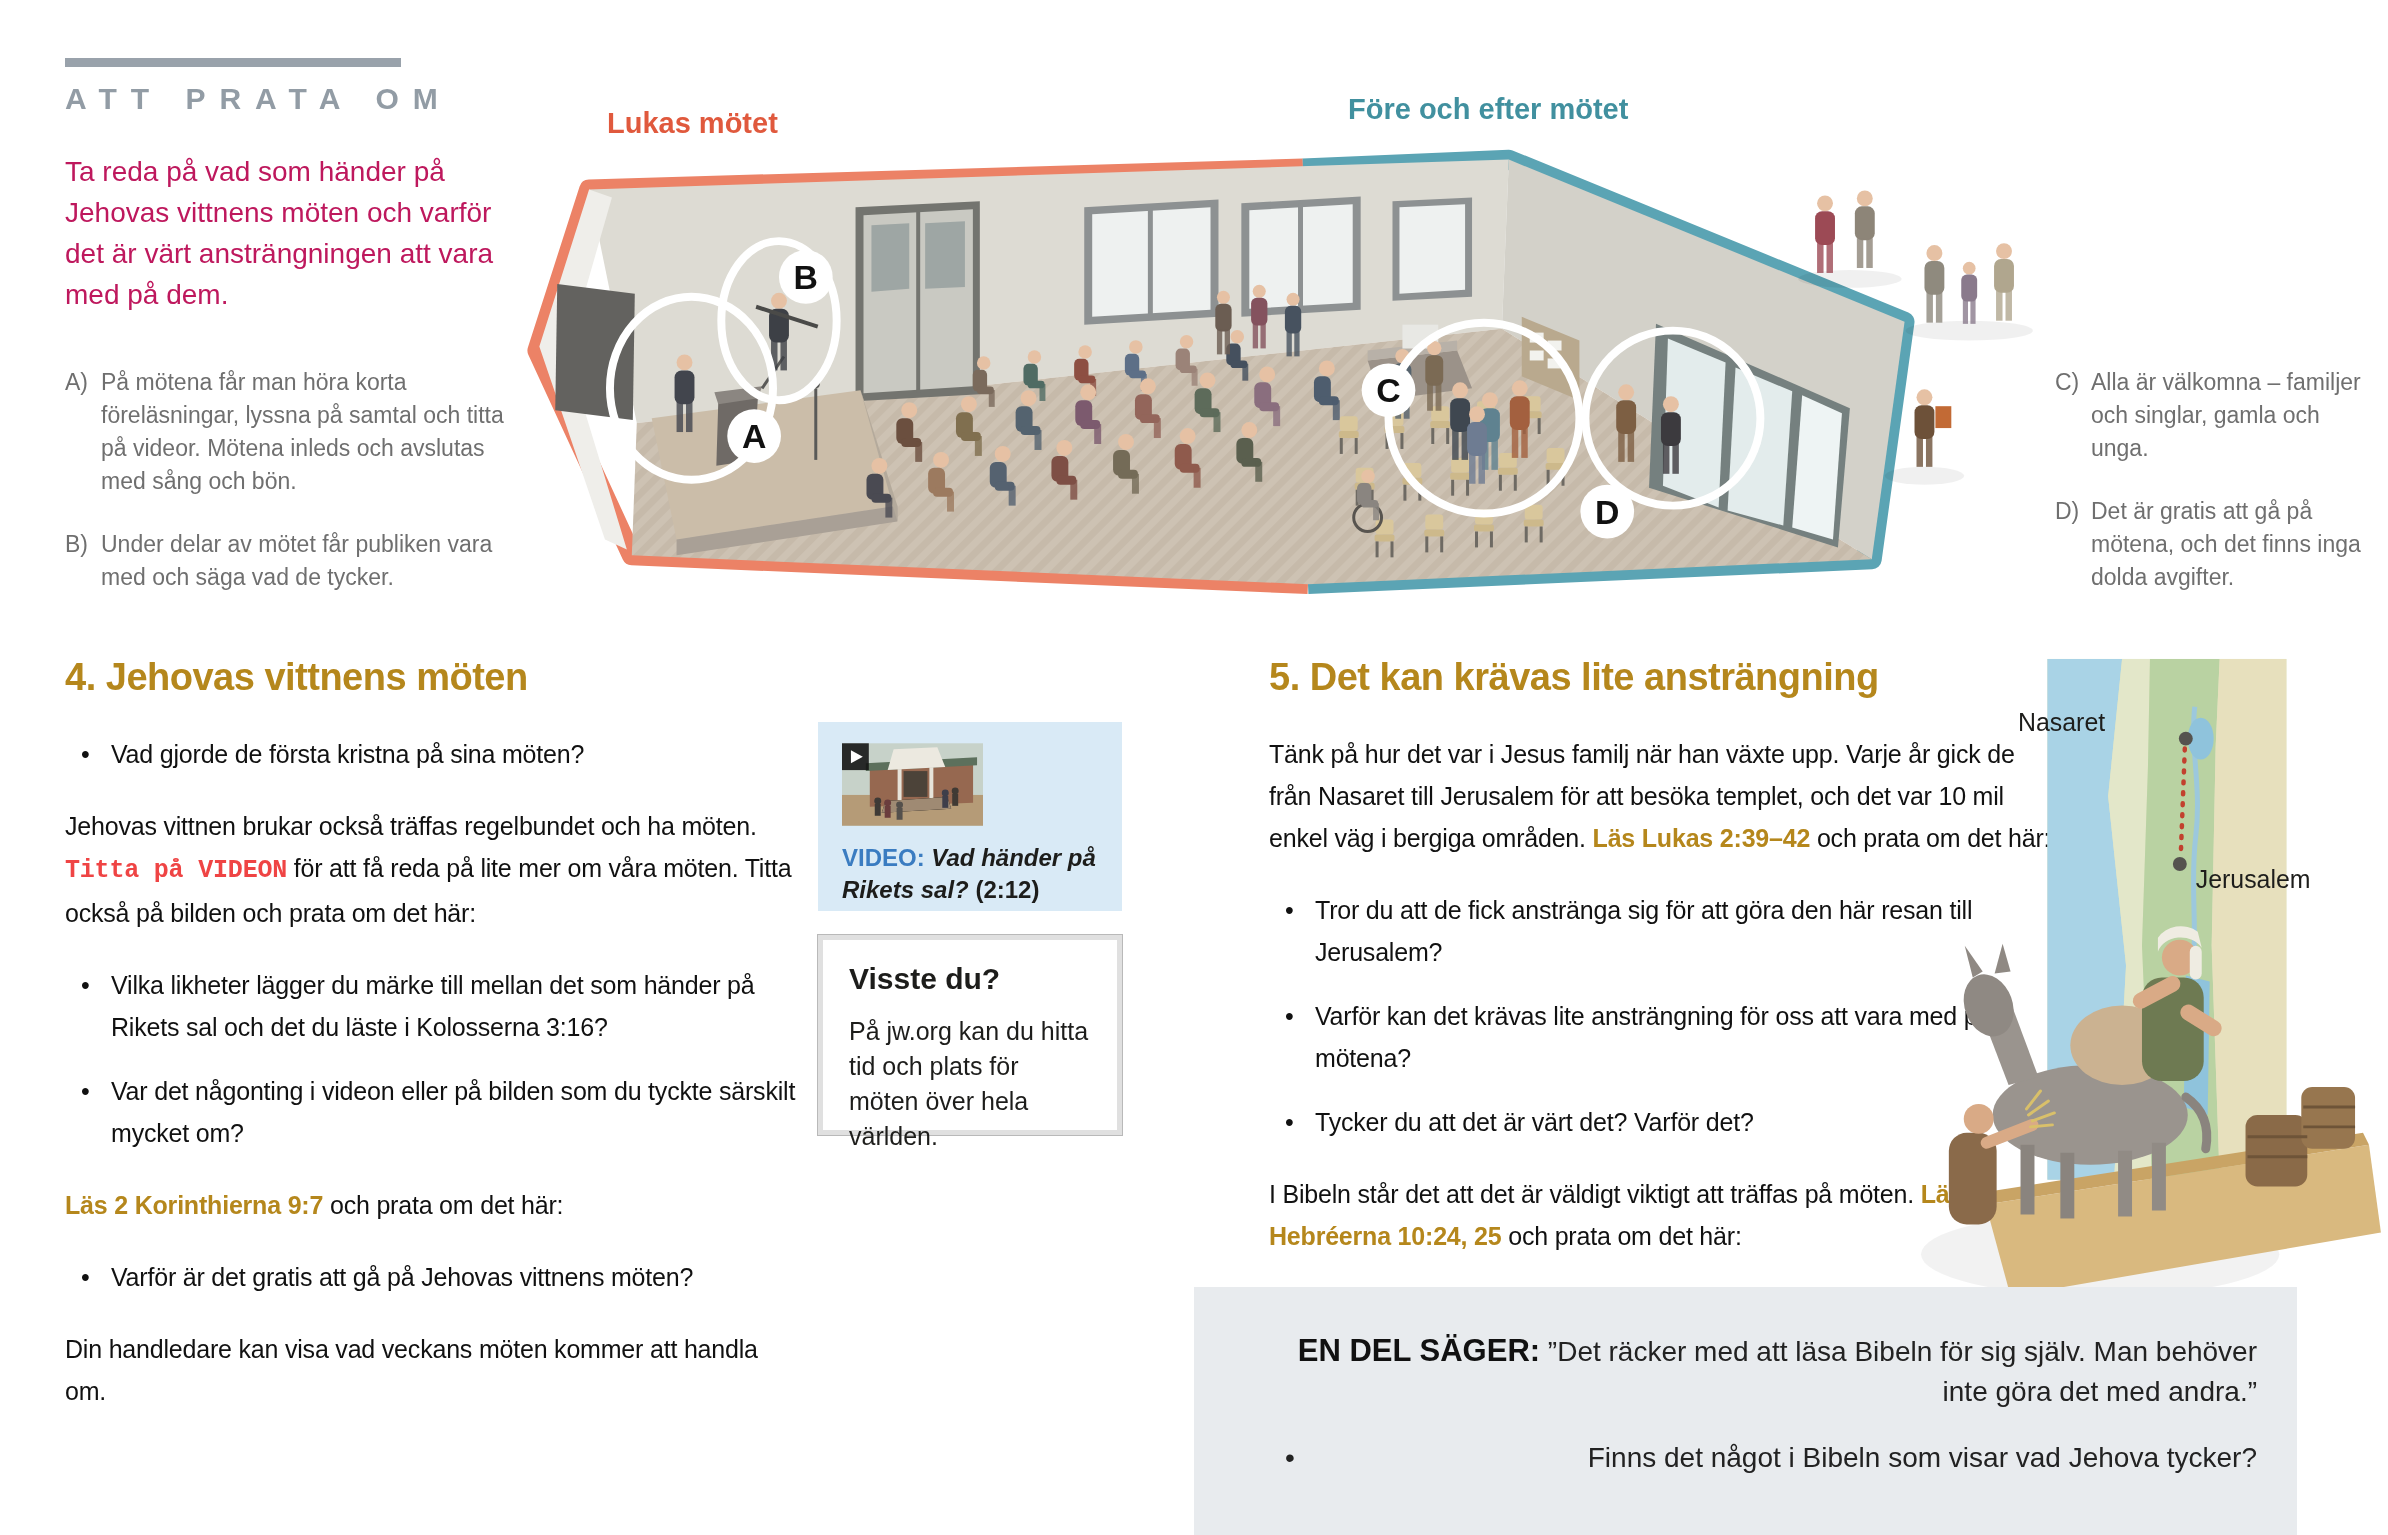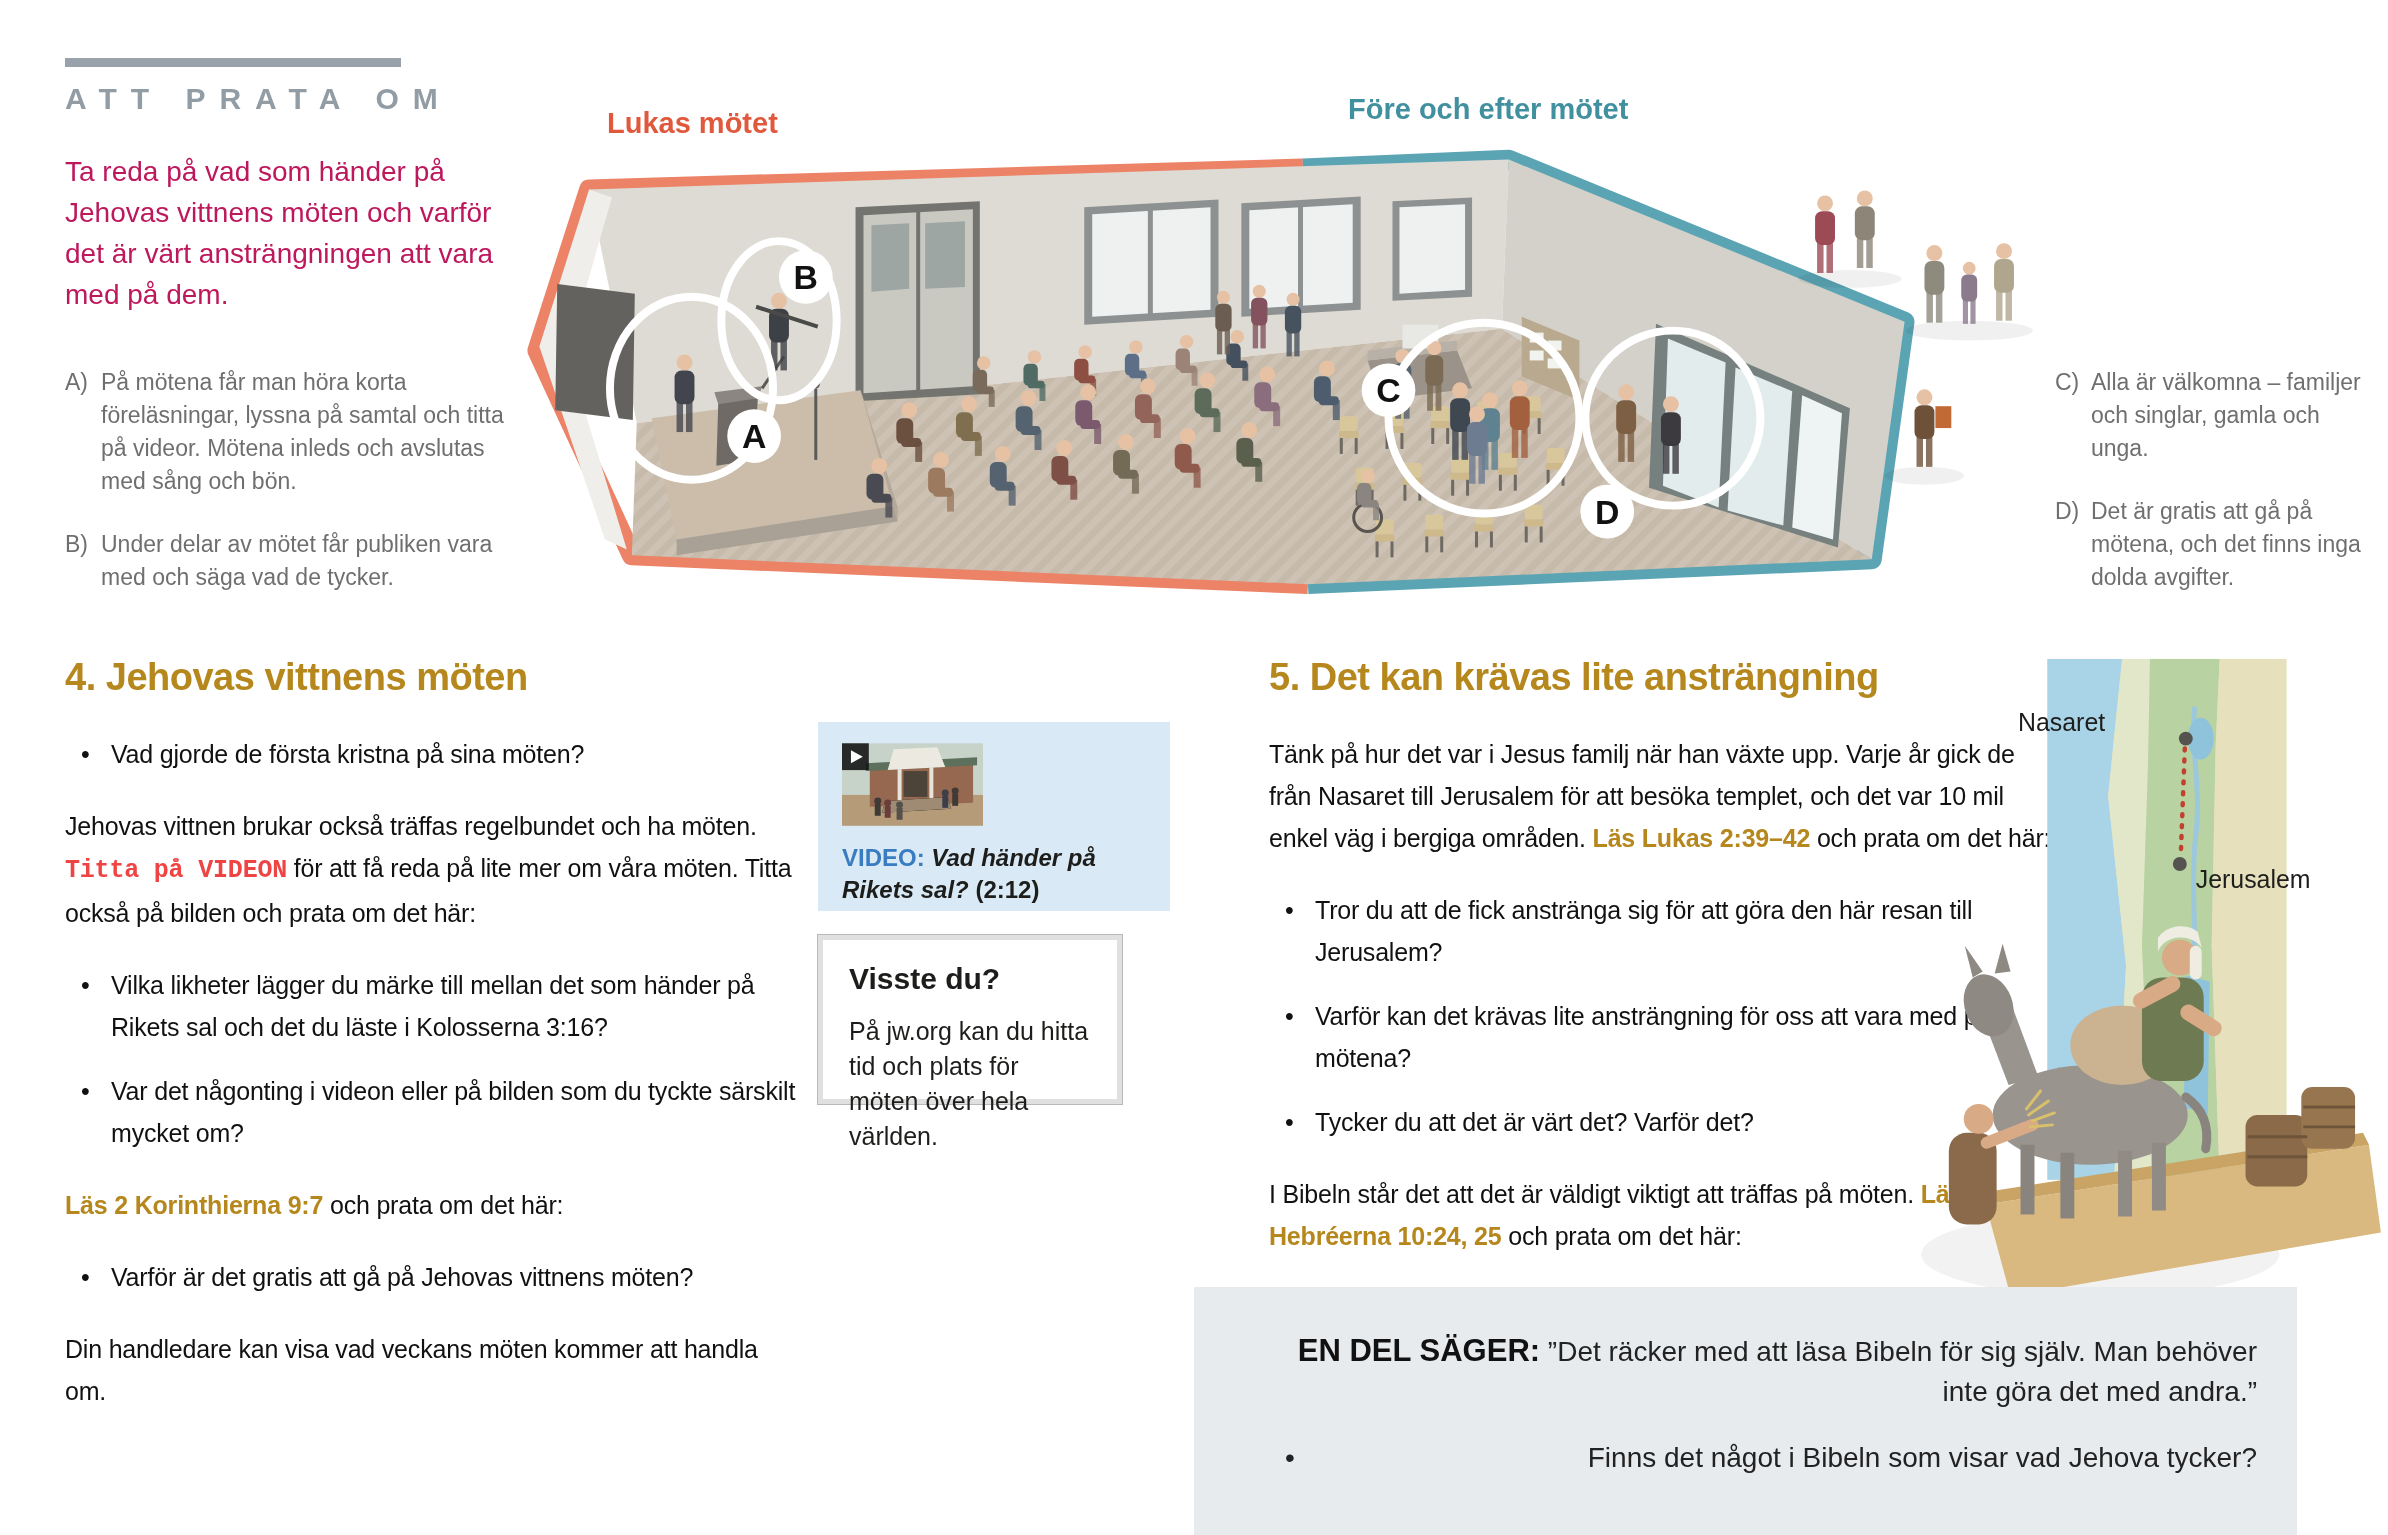--- a/index.html
+++ b/index.html
@@ -27,27 +27,27 @@
   .col-4{left:65px;top:647px;width:731px;}
   .col-5{left:1269px;top:647px;width:791px;}
   h2.sec{font-size:38px;line-height:44px;font-weight:bold;color:#b5871c;margin:8px 0 34px 0;letter-spacing:-0.5px;}
   .col p{margin:0 0 30px 0;}
   .scripture{color:#b5871c;font-weight:bold;}
   .bluelink{color:#ef4444;font-weight:bold;font-family:Liberation Mono, monospace;}
   ul.b{list-style:none;margin:0 0 30px 0;padding:0;}
   ul.b li{position:relative;padding-left:46px;margin-bottom:22px;}
   ul.b li::before{content:"\2022";position:absolute;left:16px;top:0;}
   
-  .videobox{position:absolute;left:818px;top:722px;width:352px;height:189px;background:#d9eaf6;box-sizing:border-box;padding:21px 24px;}
+  .videobox{position:absolute;left:818px;top:722px;width:304px;height:189px;background:#d9eaf6;box-sizing:border-box;padding:21px 24px;}
   .vthumb{position:relative;width:141px;height:83px;display:block;}
   .vcap{margin-top:16px;font-size:24px;line-height:32px;font-weight:bold;font-style:italic;}
   .vcap .vlabel{color:#3a7cc1;font-style:normal;}
   .vcap .vdur{font-style:normal;}
   
-  .dyk{position:absolute;left:818px;top:935px;width:304px;height:169px;background:#ffffff;
+  .dyk{position:absolute;left:818px;top:935px;width:304px;height:200px;background:#ffffff;
        box-sizing:border-box;border:5px solid #e0e0e0;box-shadow:0 0 0 1px #b9b9b9;padding:22px 26px;}
   .dyk h3{margin:0 0 18px 0;font-size:30px;}
   .dyk p{margin:0;font-size:25px;line-height:35px;}
   
   .journey{position:absolute;left:1891px;top:647px;width:498px;height:677px;}
   
   .somesay{position:absolute;left:1194px;top:1287px;width:1103px;height:249px;background:#e8ebee;box-sizing:border-box;
            padding:44px 40px 0 75px;font-size:28px;line-height:40px;color:#222;text-align:right;}
   .somesay .ss-label{font-size:31px;font-weight:bold;color:#111;}
   .somesay ul.b{margin-top:26px;}

